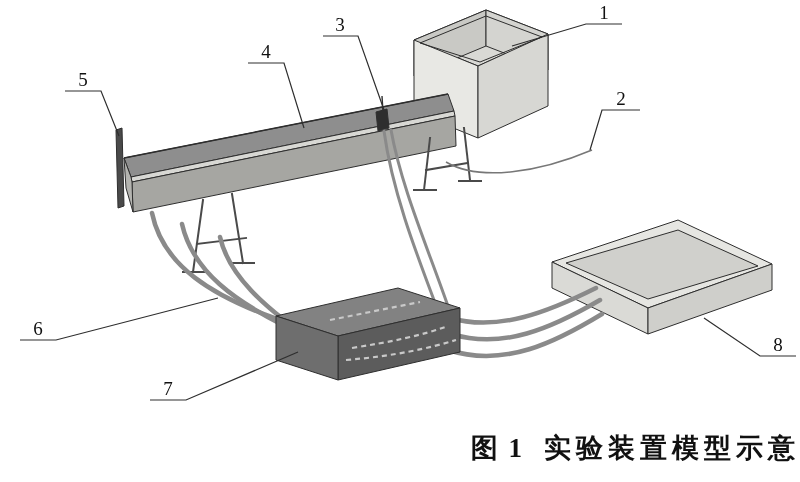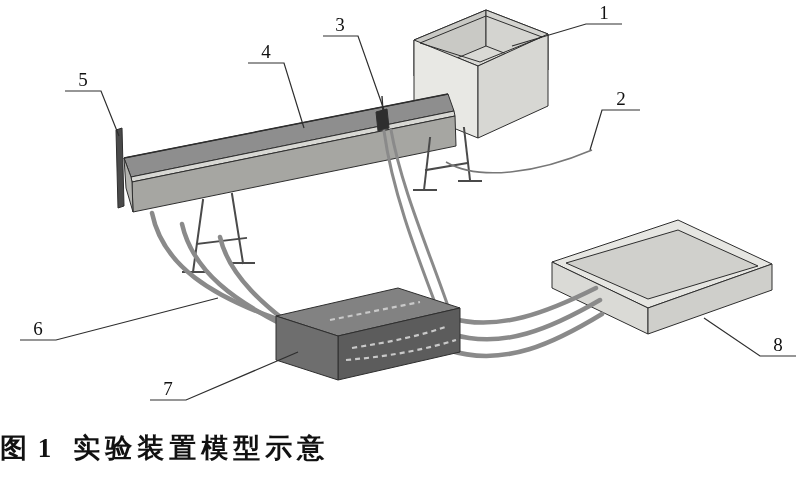--- a/index.html
+++ b/index.html
@@ -10,21 +10,21 @@
   .edge{stroke:var(--line,#2e2e2e);stroke-width:1;}
   .edge2{stroke:var(--line,#2e2e2e);stroke-width:1.4;}
   .leader{stroke:var(--line,#1a1a1a);stroke-width:1.2;fill:none;}
   .tube{stroke:var(--tube,#8a8a8a);stroke-width:4.5;fill:none;stroke-linecap:round;}
   .tube-mid{stroke:var(--tube,#8a8a8a);stroke-width:3;fill:none;stroke-linecap:round;}
   .tube-thin{stroke:#777;stroke-width:1.5;fill:none;}
   .support{stroke:#4a4a4a;stroke-width:2;fill:none;stroke-linecap:square;}
   .hidden-line{stroke:#c9c9c9;stroke-width:2.2;fill:none;stroke-dasharray:5 4;}
   .label-num{font-family:"Liberation Serif",serif;font-size:19px;fill:#111;}
   
-  #caption{position:absolute;left:0;top:430px;width:800px;text-align:left;
+  #caption{position:absolute;left:0;top:430px;width:800px;text-align:right;
            color:#111;font-size:27px;line-height:36px;}
   #caption .cap-prefix{font-weight:bold;letter-spacing:2px;}
   #caption .cap-title{margin-left:20px;letter-spacing:5px;font-weight:600;}
 </style>
 </head>
 <body>
 
 <div id="page">
 
   <svg width="800" height="430" viewBox="0 0 800 430">

